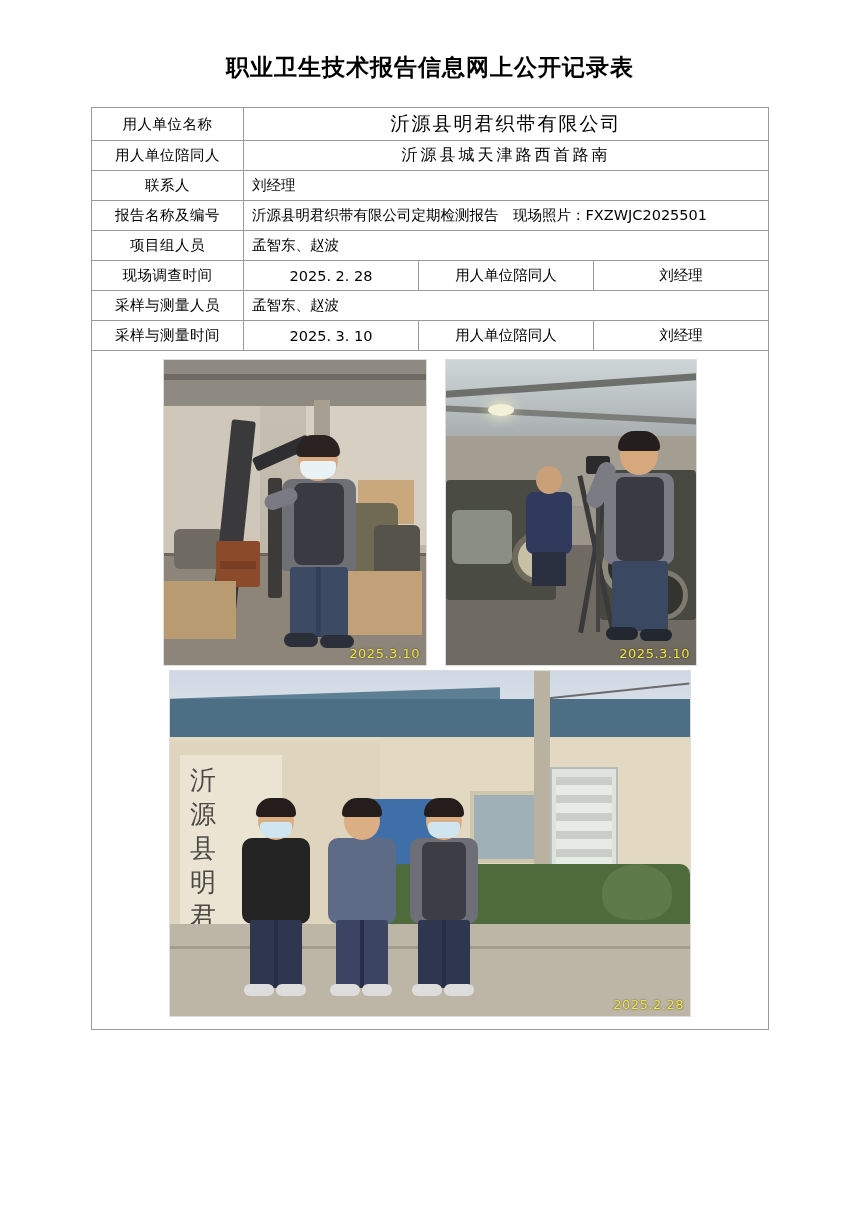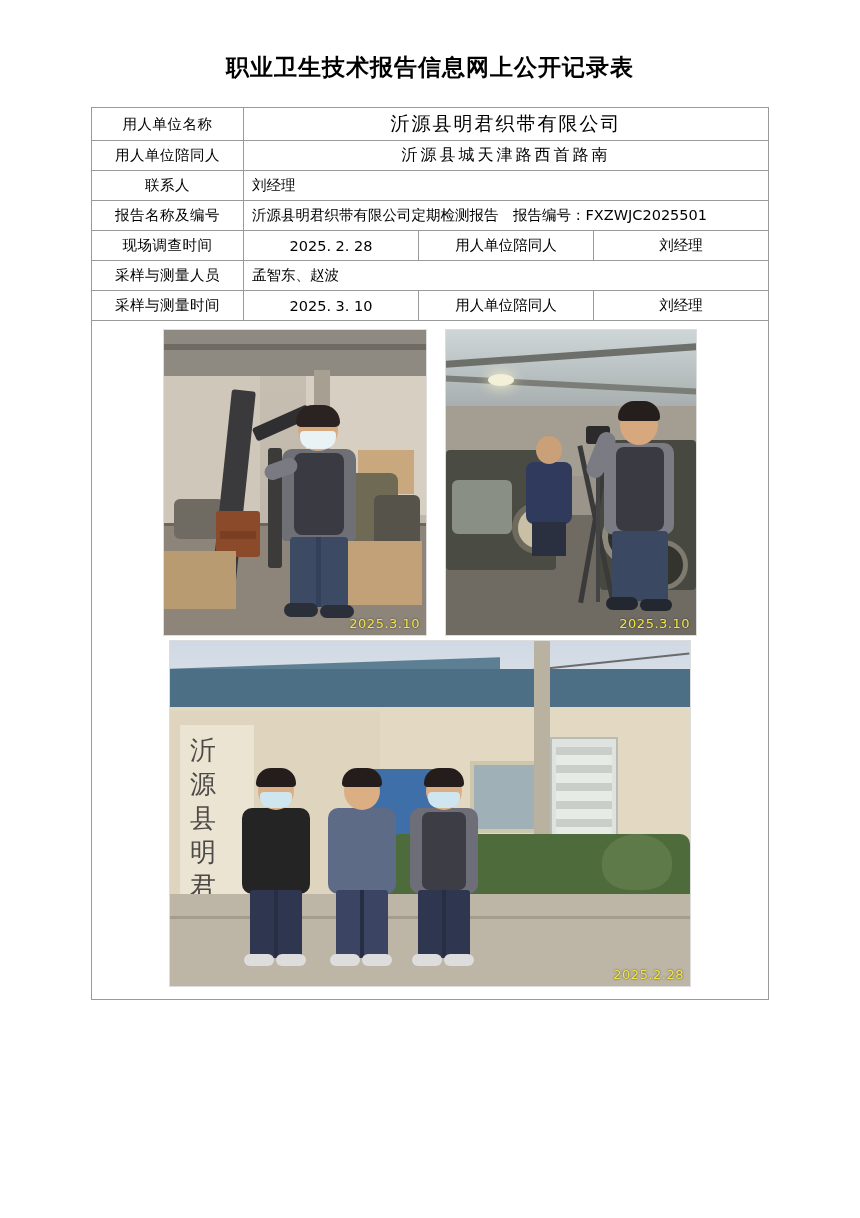--- a/index.html
+++ b/index.html
@@ -189,21 +189,21 @@
   .p3 .wall { position:absolute; top:66px; left:0; right:0; bottom:92px; background:#e3d9c2; }
   .p3 .wallL { position:absolute; top:70px; left:0; width:210px; bottom:92px; background:#dfd4bd; }
   .p3 .blue-door { position:absolute; left:196px; top:128px; width:84px; height:140px; background:#3f6fa8;}
   .p3 .window { position:absolute; left:300px; top:120px; width:62px; height:64px; background:#9fb0b6; border:4px solid #cfc6ae;}
   .p3 .meterbox { position:absolute; right:72px; top:96px; width:64px; height:110px; background:#dfe3e0; border:2px solid #b8bcb6;}
   .p3 .meterbox:after { content:''; position:absolute; left:4px; top:8px; right:4px; bottom:8px;
     background: repeating-linear-gradient(#c9cec9 0 8px, #e7ebe6 8px 18px); }
   .p3 .pole { position:absolute; right:140px; top:0; width:16px; bottom:110px; background:#b9b2a0;}
   .p3 .wire1 { position:absolute; top:24px; left:280px; right:0; height:2px; background:#6b6b6b; transform: rotate(-6deg);}
   .p3 .wire2 { position:absolute; top:46px; left:300px; right:0; height:2px; background:#6b6b6b; transform: rotate(4deg);}
-  .p3 .sign { position:absolute; left:10px; top:84px; width:74px; height:190px; background:#ece4d2;}
+  .p3 .sign { position:absolute; left:10px; top:84px; width:74px; height:190px; background:#ece4d2;padding-left:28px;}
   .p3 .sign .t { position:absolute; left:10px; top:8px; width:54px; color:#2f2f2f; font-size:26px; line-height:34px;
     font-family:"DejaVu Serif","Liberation Serif",serif; letter-spacing:2px; opacity:.85;}
   .p3 .hedge { position:absolute; right:0; bottom:78px; width:300px; height:74px; background:#4e6b3c; border-radius:10px 10px 0 0;}
   .p3 .hedge:after { content:''; position:absolute; left:0; right:0; bottom:-12px; height:16px; background:#cdc6b4;}
   .p3 .ground { position:absolute; left:0; right:0; bottom:0; height:92px; background:#bdb6a6;}
   .p3 .ground:before { content:''; position:absolute; left:0; right:0; top:22px; height:3px; background:#a49d8e;}
   .p3 .pg { position:absolute; bottom:14px; width:92px; height:200px;}
   .p3 .pg .head { position:absolute; left:28px; top:0; width:36px; height:38px; background:#dcae83; border-radius:50%;}
   .p3 .pg .hair { position:absolute; left:26px; top:-4px; width:40px; height:19px; background:#241d1c; border-radius:20px 20px 5px 5px;}
   .p3 .pg .mask { position:absolute; left:30px; top:20px; width:32px; height:16px; background:#cfe6f0; border-radius:4px 4px 10px 10px;}
@@ -239,21 +239,25 @@
         <td class="value" colspan="3">
           <span class="addr-name">沂源县城天津路西首路南</span>
         </td>
       </tr>
       <tr>
         <td class="label">联系人</td>
         <td class="value" colspan="3">刘经理</td>
       </tr>
       <tr>
         <td class="label">报告名称及编号</td>
-        <td class="value" colspan="3">沂源县明君织带有限公司定期检测报告　报告编号：FXZWJC2025501</td>
+        <td class="value" colspan="3">沂源县明君织带有限公司定期检测报告　现场照片：FXZWJC2025501</td>
+      </tr>
+      <tr>
+        <td class="label">项目组人员</td>
+        <td class="value" colspan="3">孟智东、赵波</td>
       </tr>
       <tr>
         <td class="label">现场调查时间</td>
         <td class="value center">2025. 2. 28</td>
         <td class="mid-label">用人单位陪同人</td>
         <td class="mid-value">刘经理</td>
       </tr>
       <tr>
         <td class="label">采样与测量人员</td>
         <td class="value" colspan="3">孟智东、赵波</td>

